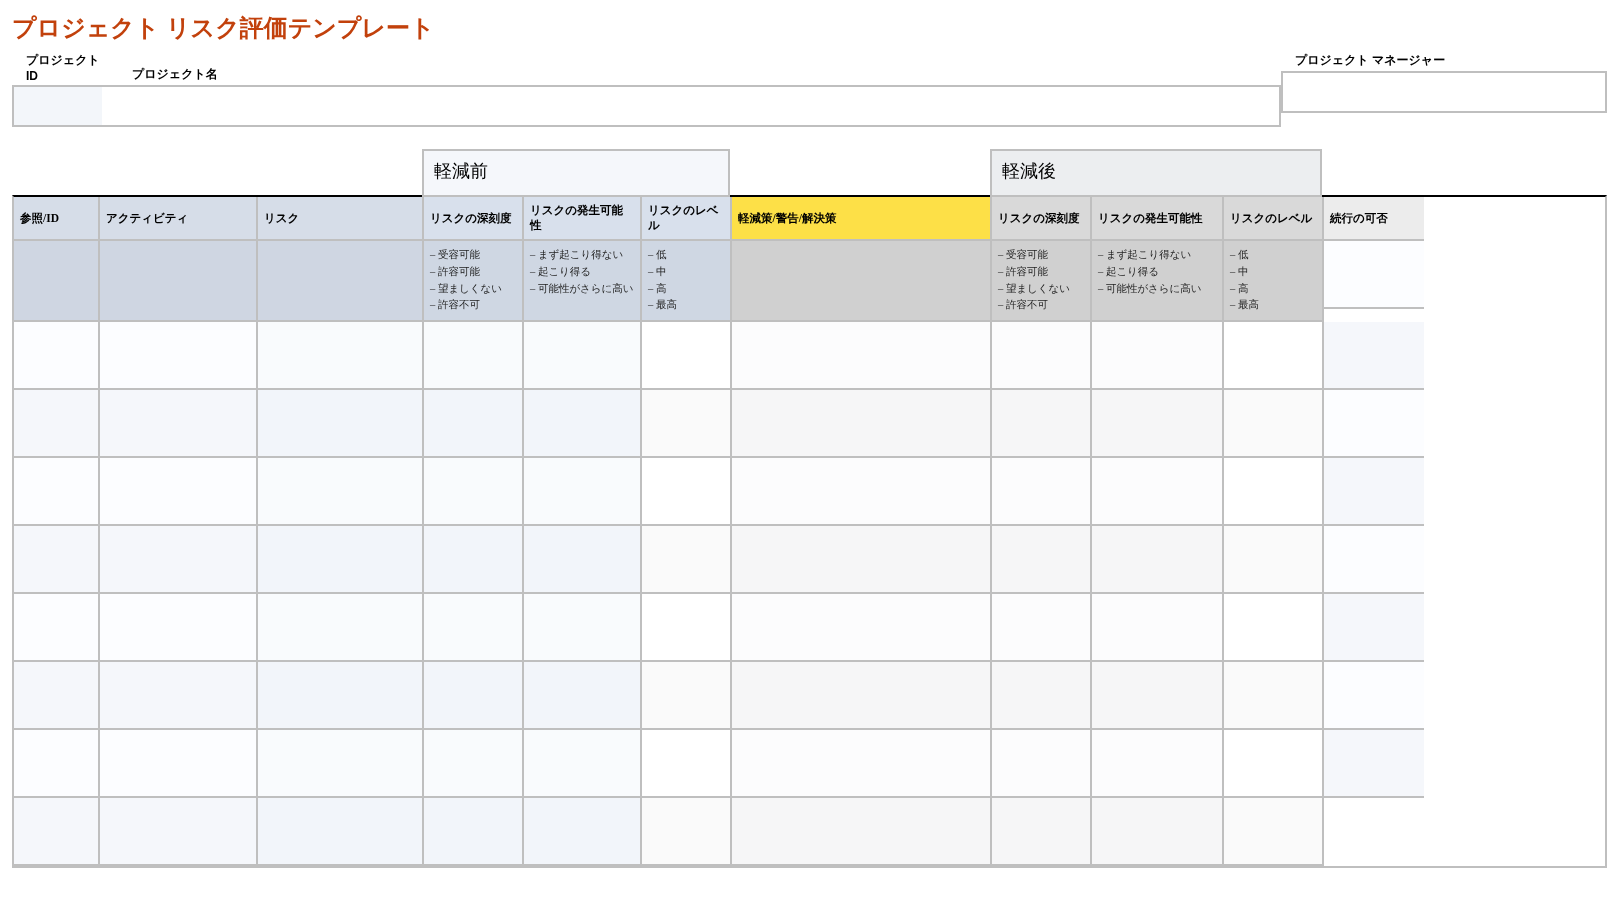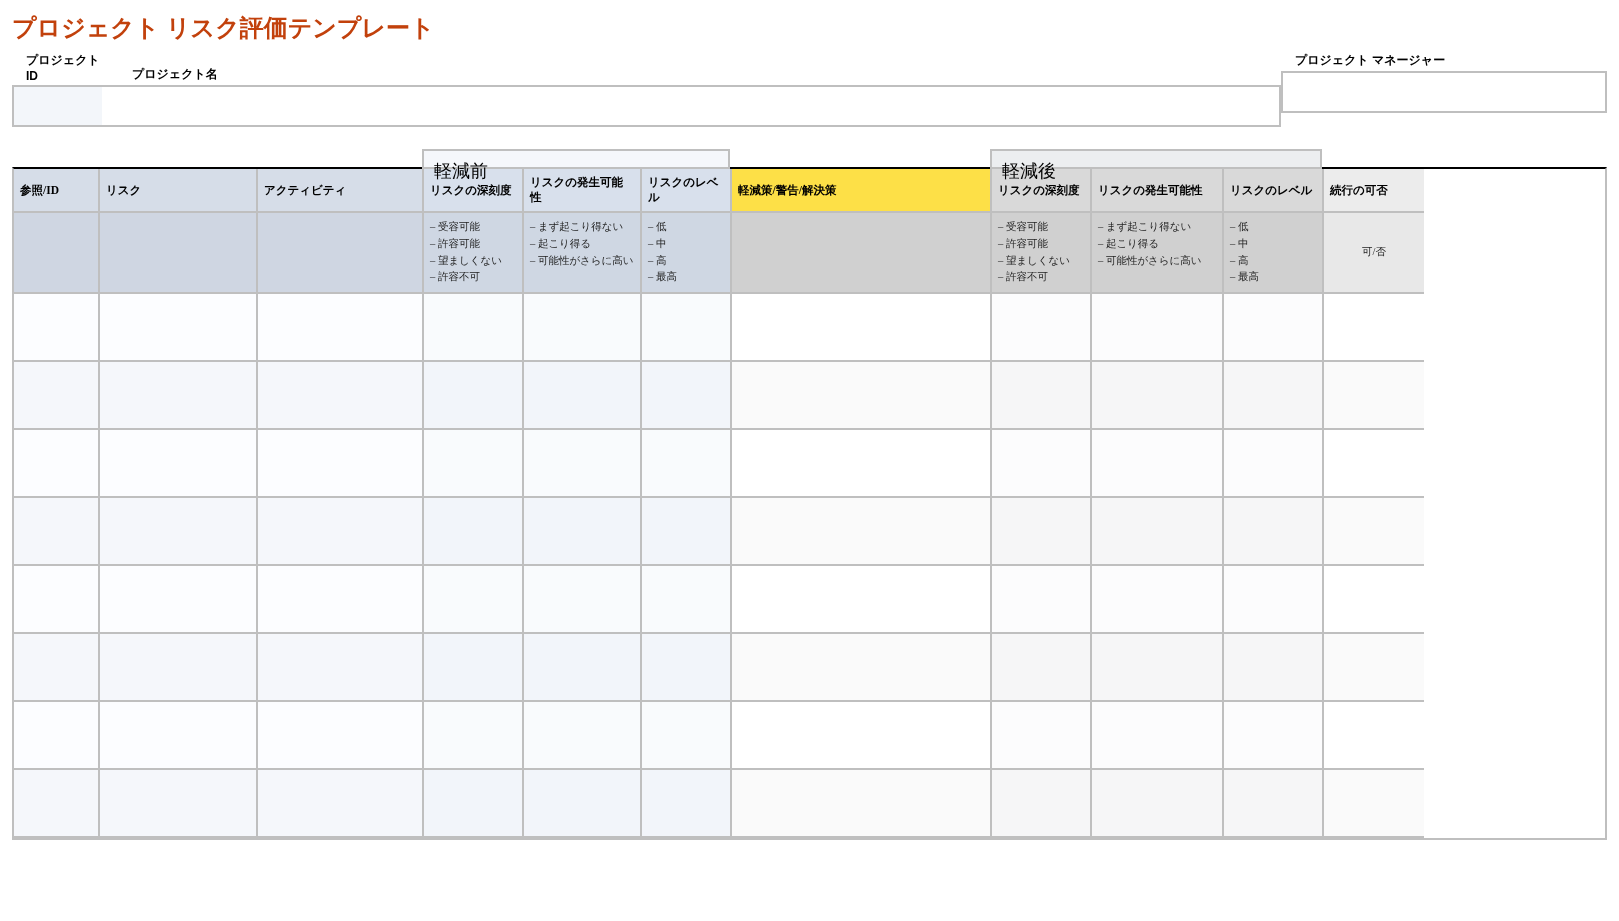--- a/index.html
+++ b/index.html
@@ -59,21 +59,21 @@
     
     .top-strip {
       display: grid;
       grid-template-columns: 86px 158px 166px 100px 118px 90px 260px 100px 132px 100px 100px;
     }
     .top-strip .gh {
       border: 2px solid #bfbfbf;
       border-bottom: none;
       font-size: 18px;
       padding: 8px 7px 6px 10px;
-      height: 20px;
+      height: 48px;
     }
     .gh-pre { background:#f5f7fb; grid-column: 4 / span 3;}
     .gh-post { background:#eceef0; grid-column: 8 / span 3;}
     .top-strip .spacer { }
 
     
     .colhead {
       font-weight: bold;
       background: #d6dde8;
       font-size: 11.5px;
@@ -159,22 +159,22 @@
     <div class="spacer"></div>
     <div class="gh gh-pre">軽減前</div>
     <div class="spacer"></div>
     <div class="gh gh-post">軽減後</div>
     <div class="spacer"></div>
   </div>
 
   <div class="grid" id="main-grid">
 
     <div class="cell colhead first3">参照/ID</div>
+    <div class="cell colhead first3">アクティビティ</div>
     <div class="cell colhead first3">リスク</div>
-    <div class="cell colhead first3">アクティビティ</div>
     <div class="cell colhead pre">リスクの深刻度</div>
     <div class="cell colhead pre">リスクの発生可能性</div>
     <div class="cell colhead pre">リスクのレベル</div>
     <div class="cell colhead mid">軽減策/警告/解決策</div>
     <div class="cell colhead post">リスクの深刻度</div>
     <div class="cell colhead post">リスクの発生可能性</div>
     <div class="cell colhead post">リスクのレベル</div>
     <div class="cell colhead cont">続行の可否</div>
 
     <div class="cell subinfo first3 subinfo-empty"></div>
@@ -208,21 +208,20 @@
         <span class="opt">まず起こり得ない</span>
         <span class="opt">起こり得る</span>
         <span class="opt">可能性がさらに高い</span>
       </div>
     <div class="cell subinfo post" id="lvl-post-opts">
         <span class="opt">低</span>
         <span class="opt">中</span>
         <span class="opt">高</span>
         <span class="opt">最高</span>
       </div>
-    <div class="cell subinfo cont">可/否</div>
 
   <div class="cell datacell c1 shade-a"></div>
       <div class="cell datacell c2 shade-a"></div>
       <div class="cell datacell c3 shade-a"></div>
       <div class="cell datacell c4 shade-a"></div>
       <div class="cell datacell c5 shade-a"></div>
       <div class="cell datacell c6 shade-a"></div>
       <div class="cell datacell c7 shade-a"></div>
       <div class="cell datacell c8 shade-a"></div>
       <div class="cell datacell c9 shade-a"></div>

